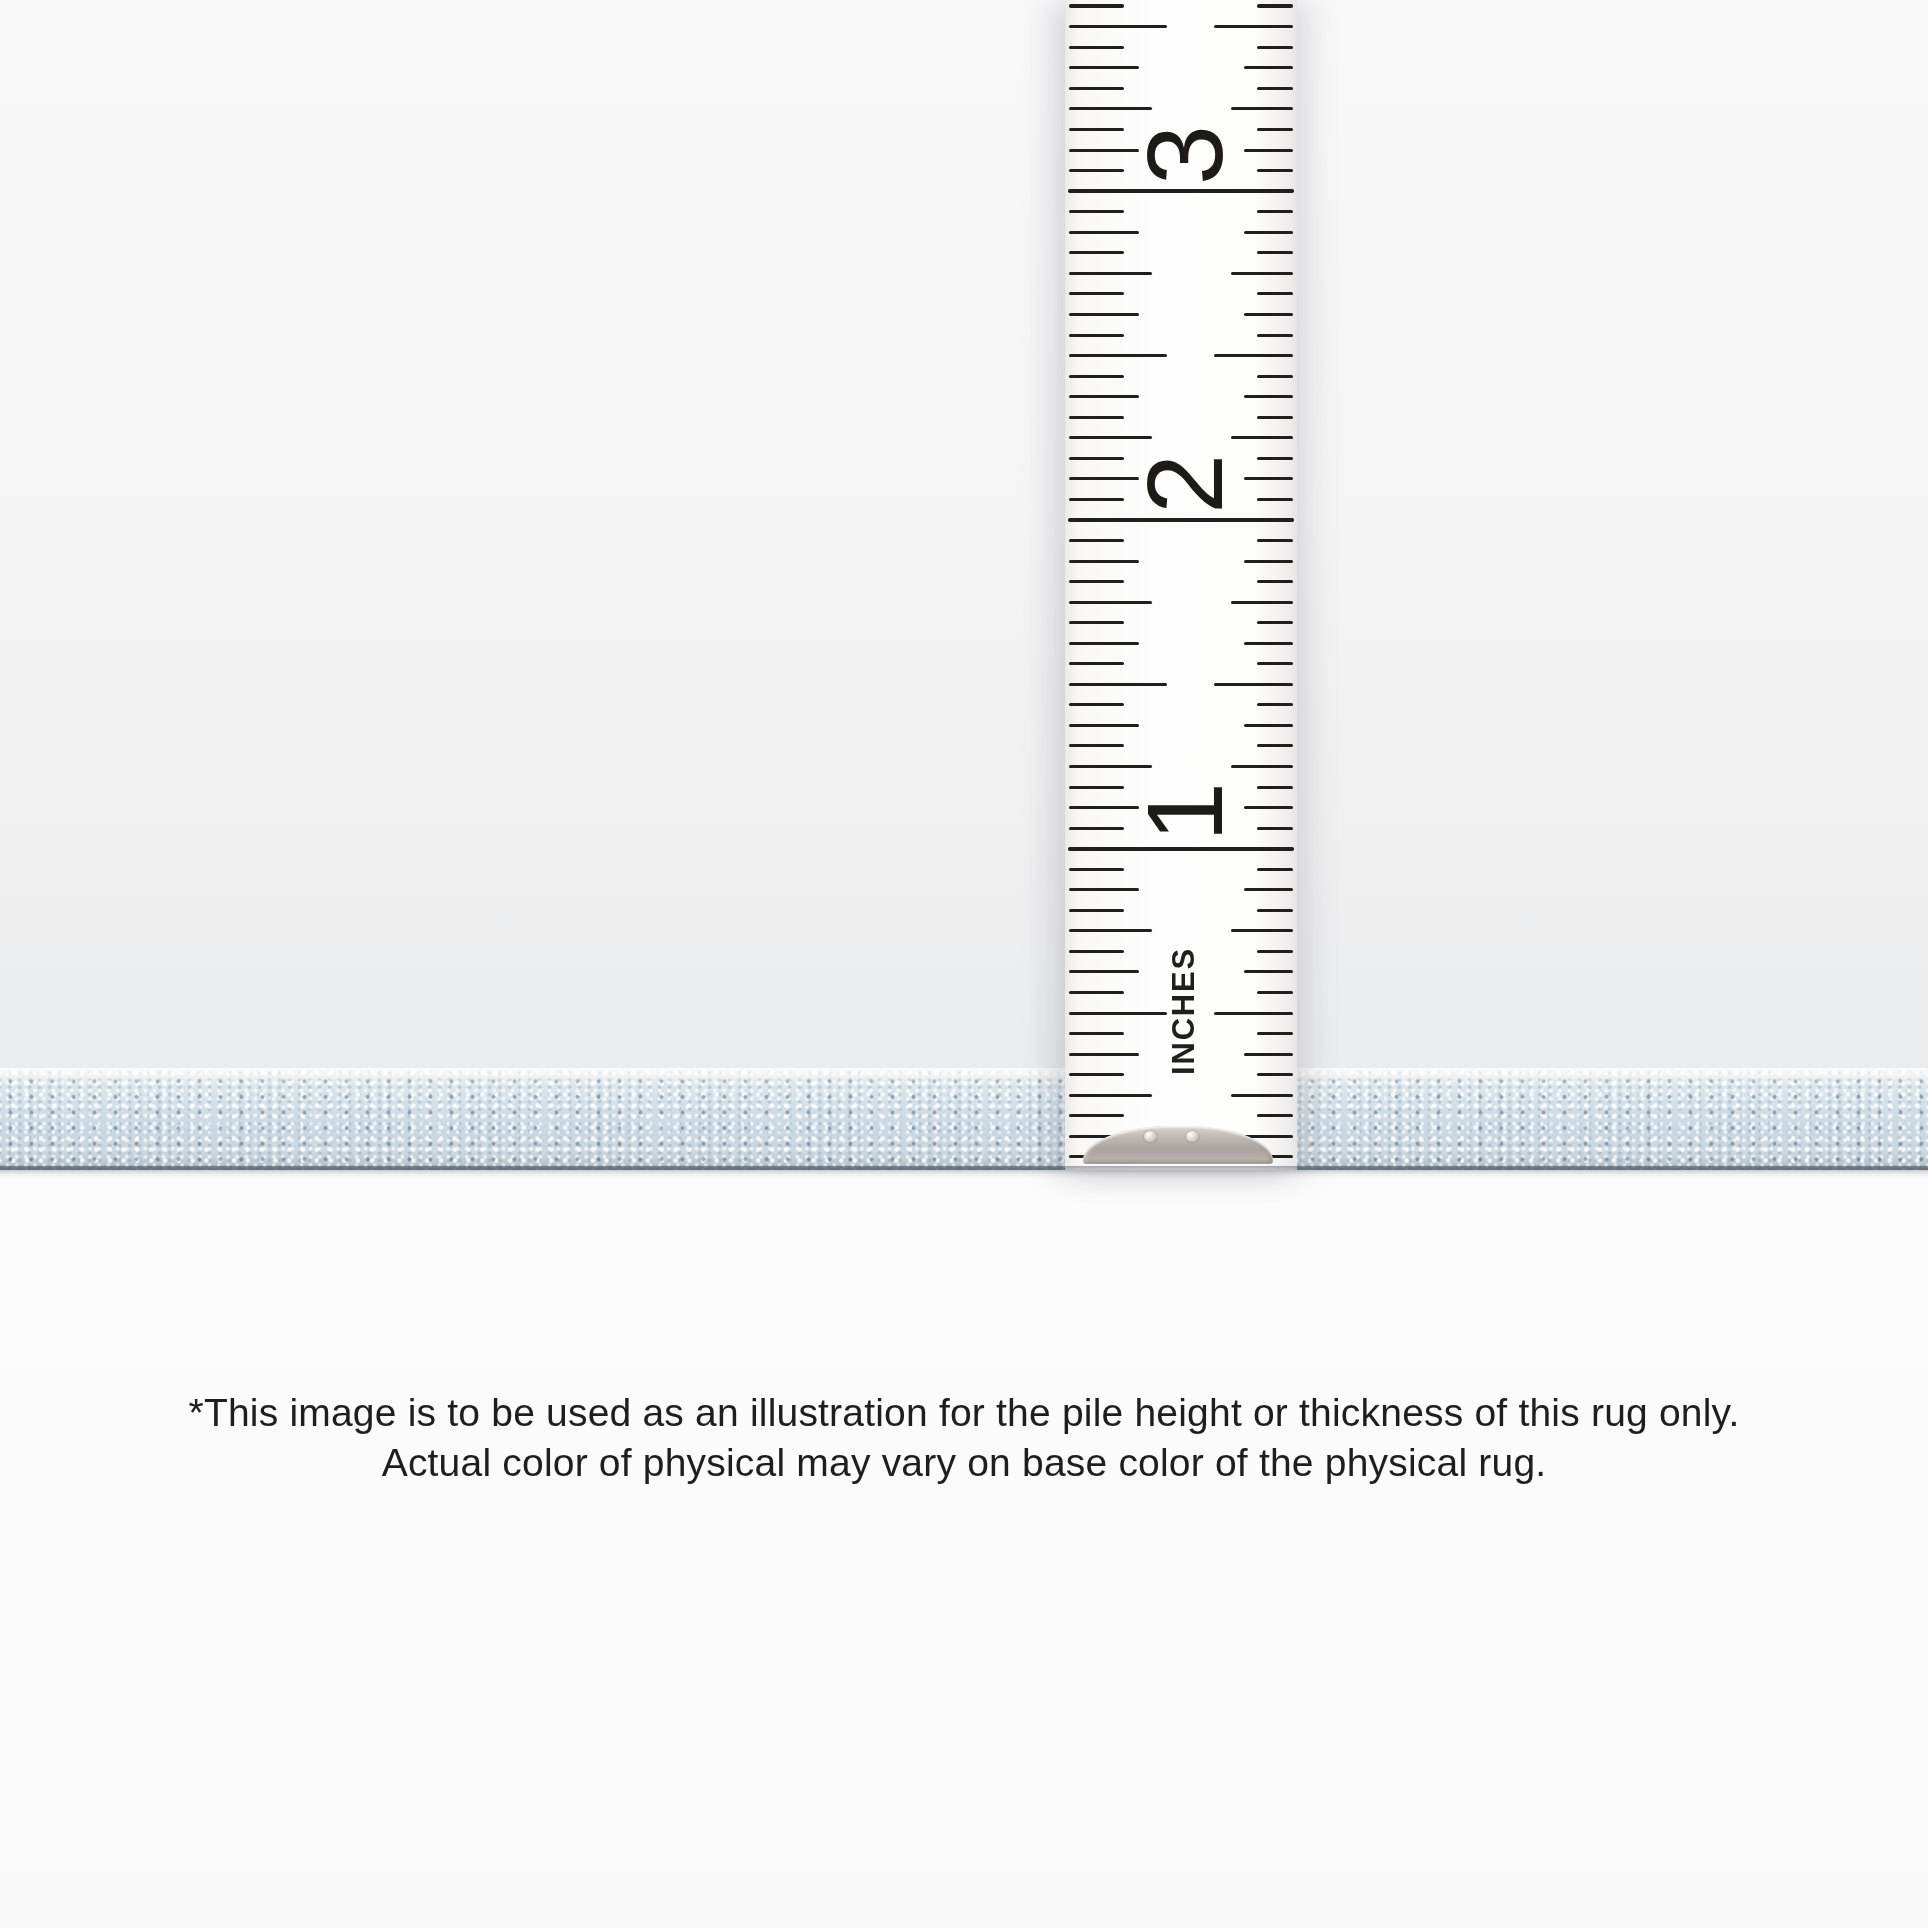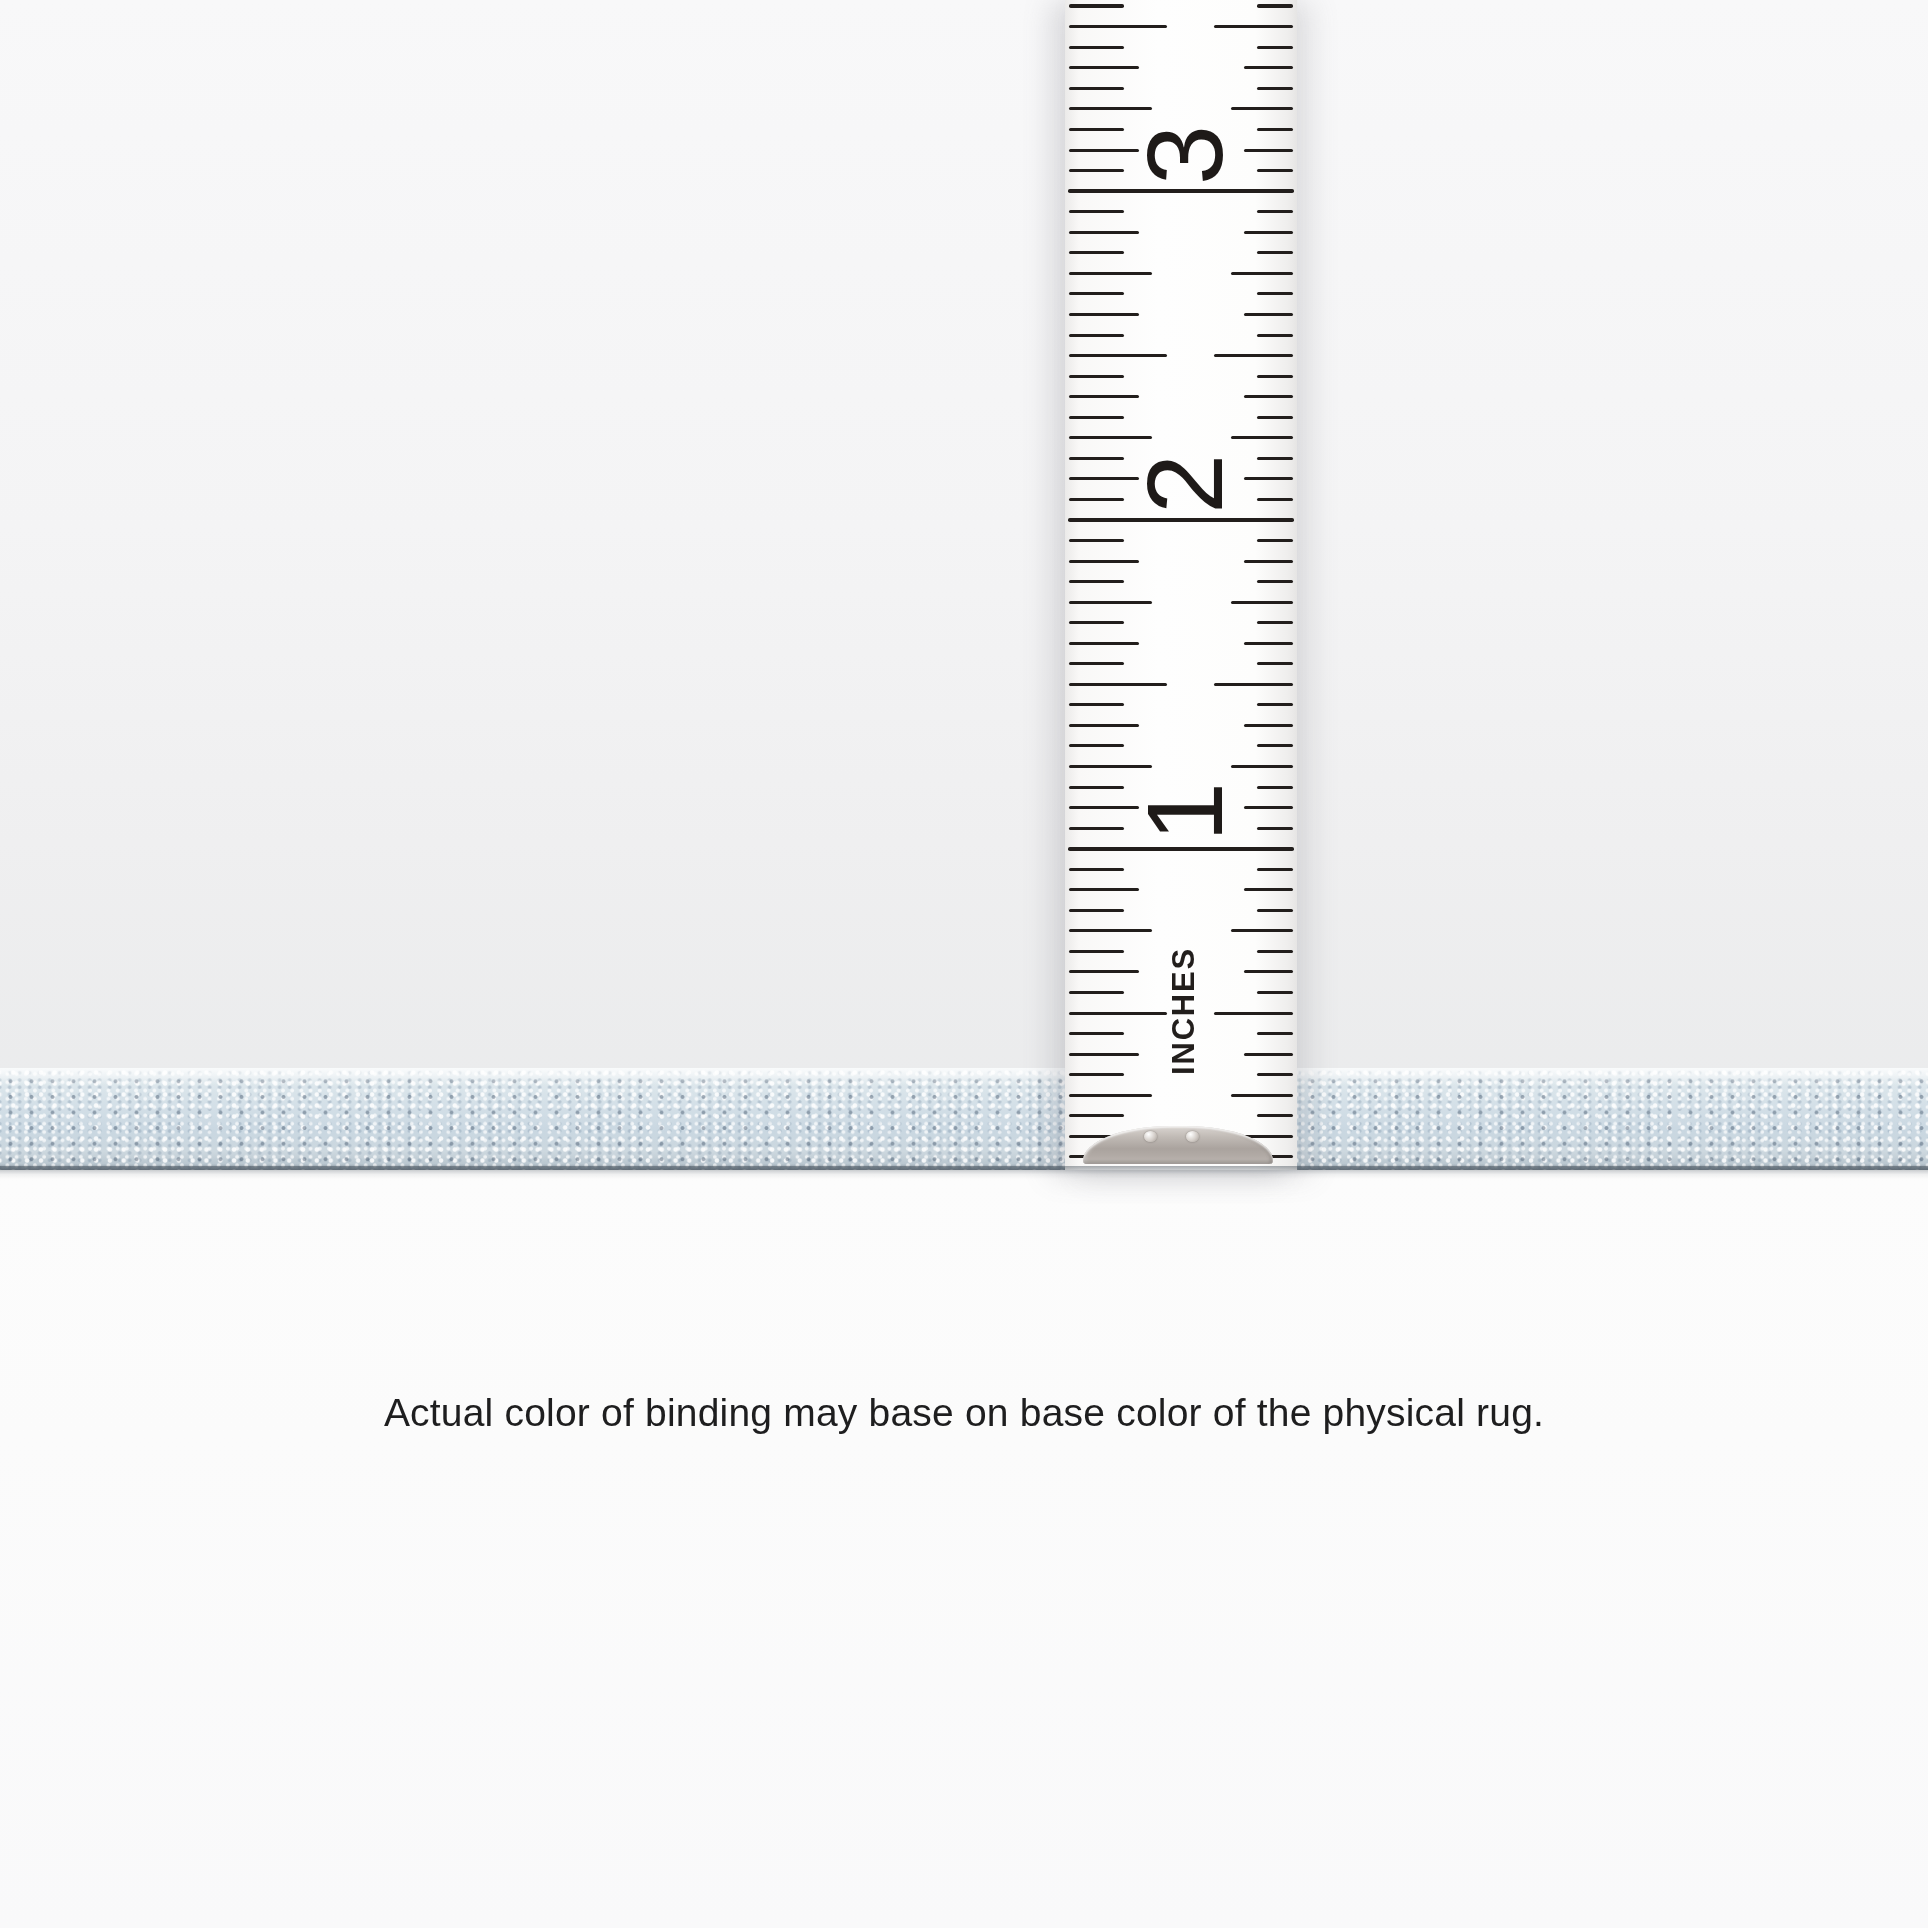--- a/index.html
+++ b/index.html
@@ -234,16 +234,17 @@
         <div class="num" style="top: 160px;">3</div>
       </div>
     <div class="inches-label">INCHES</div>
     <div class="tip">
       <span class="rivet r1"></span>
       <span class="rivet r2"></span>
     </div>
   </div>
 
   <div class="disclaimer">
-    <div>Actual color of binding may base on base color of the physical rug.</div>
+    <div>*This image is to be used as an illustration for the pile height or thickness of this rug only.</div>
+    <div>Actual color of physical may vary on base color of the physical rug.</div>
   </div>
 </div>
 
 
 </body></html>

